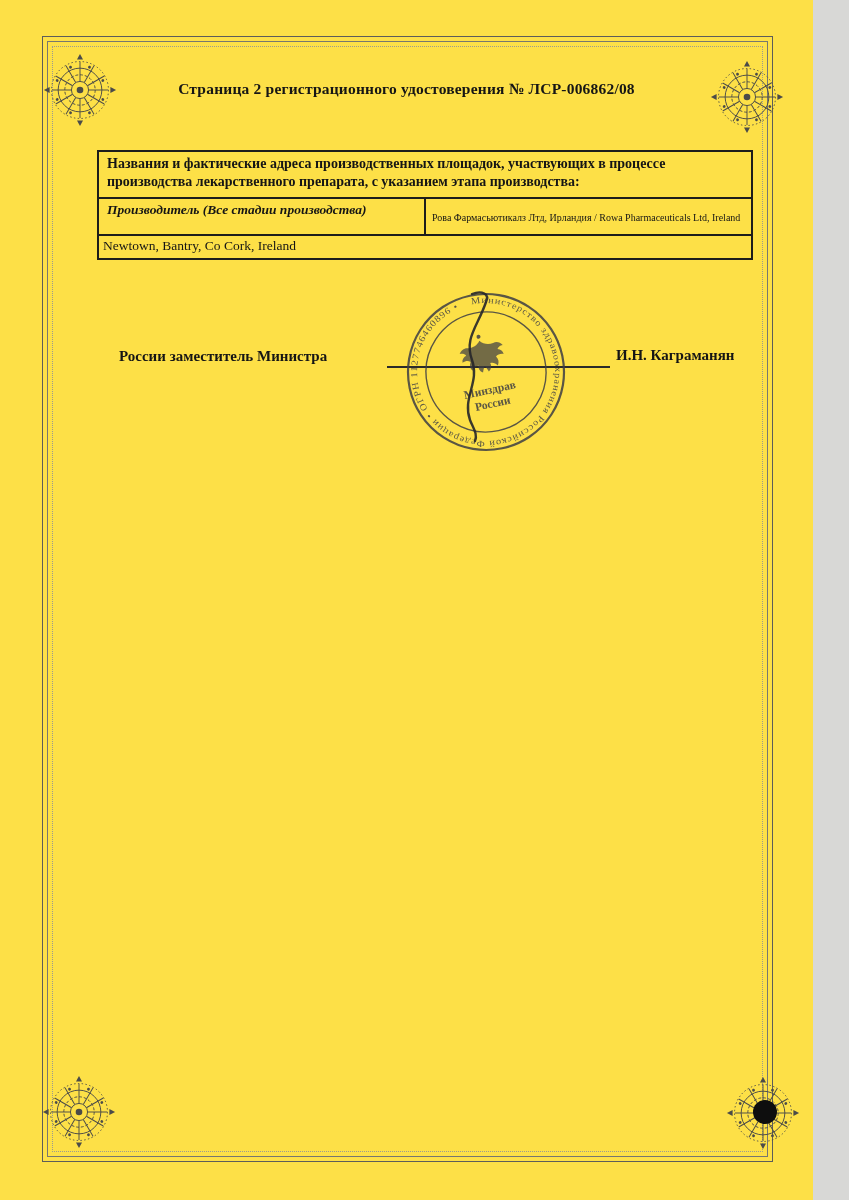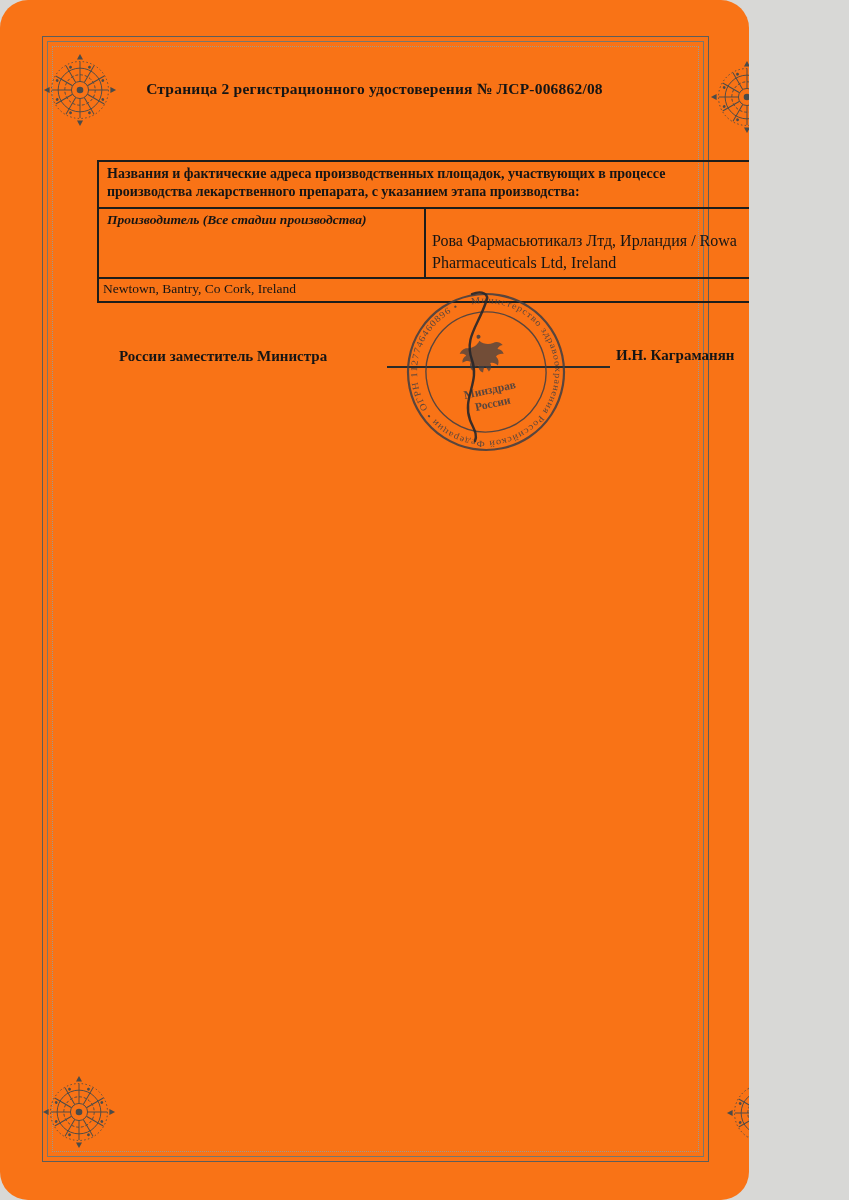--- a/index.html
+++ b/index.html
@@ -1,23 +1,22 @@
 <!DOCTYPE html>
 <html><head>
 <meta charset="utf-8">
 <style>
   html,body { margin:0; padding:0; background:#d8d8d6; }
   .page {
     position:relative;
-    width:749px; height:1200px;
-    background:#f97316;
+    width:813px; height:1200px;
+    background:#fde047;
     overflow:hidden;
     font-family:"Liberation Serif", serif;
     color:#151515;
-    border-radius:28px;
   }
 
   
   .frame {
     position:absolute;
     left:42px; top:36px; right:40px; bottom:38px;
     border:1px solid #5d5d5a;
   }
   .frame::before {
     content:"";
@@ -52,43 +51,43 @@
   
   .header {
     position:absolute; left:0; top:80px; width:100%;
     text-align:center;
     font-size:15.5px; font-weight:bold;
     letter-spacing:0.2px;
   }
 
   
   .prod-table {
-    position:absolute; left:97px; top:160px; width:656px;
+    position:absolute; left:97px; top:150px; width:656px;
     border-collapse:collapse;
     table-layout:fixed;
   }
   .prod-table td {
     border:2px solid #1d1d1b;
     vertical-align:top;
   }
   .t-title {
     font-size:14px; font-weight:bold;
     line-height:1.3;
     padding:3px 8px 6px 8px;
   }
   .t-label {
     width:340px;
     font-size:13.5px; font-weight:bold; font-style:italic;
     padding:3px 8px 16px 8px;
     margin-left:20px;
   }
   .t-value {
-    font-size:16px;
+    font-size:10px;
     line-height:1.35;
-    padding:21px 8px 3px 6px;
+    padding:12px 8px 3px 6px;
     margin-top:35px;
   }
   .t-addr {
     font-size:13.5px;
     padding:2px 8px 4px 4px;
     margin-left:24px;
   }
 
   
   .sig-title {

